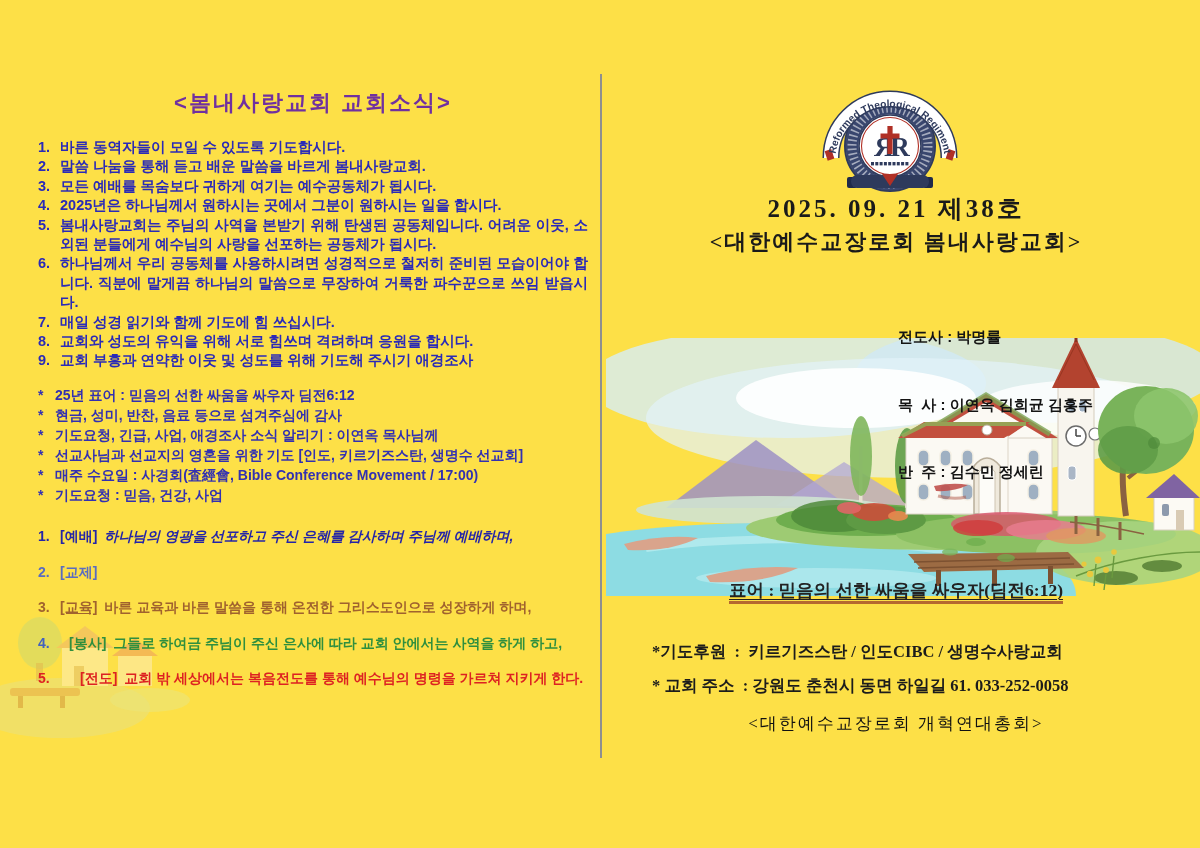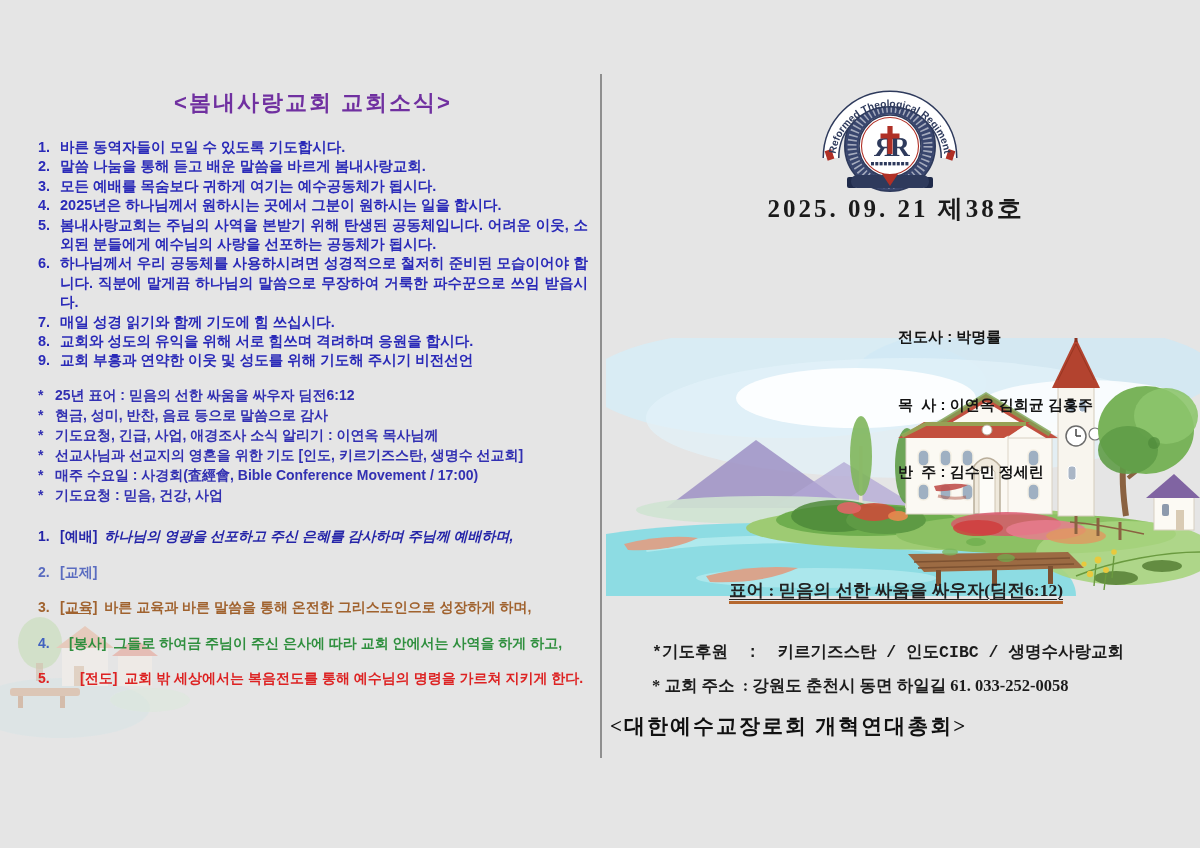--- a/index.html
+++ b/index.html
@@ -1,18 +1,18 @@
 <!DOCTYPE html>
 <html><head>
 <meta charset="utf-8">
 <style>
   * { margin:0; padding:0; box-sizing:border-box; }
   html,body { background:#ffffff; }
   .page {
-    position:relative; width:1200px; height:848px; background:#e5e5e5;
+    position:relative; width:1200px; height:848px; background:#fde047;
     overflow:hidden; font-family:"Liberation Sans", sans-serif;
   }
   .divider { position:absolute; left:600px; top:74px; width:2px; height:684px; background:#8f8f8f; }
 
   
   .left-col { position:absolute; left:38px; top:88px; width:550px; z-index:2; }
   .news-title {
     text-align:center; font-size:22px; font-weight:bold; letter-spacing:2px;
     color:#7030a0; margin-bottom:20px;
   }
@@ -54,25 +54,25 @@
   .motto-line { position:absolute; left:610px; top:578px; width:572px; text-align:center; z-index:3; }
   .motto-line span {
     font-family:"Liberation Serif", serif; font-size:17.5px; font-weight:bold; color:#222222;
     border-bottom:3px solid #b5682f; padding-bottom:1px;
     text-decoration:underline; text-underline-offset:3px; text-decoration-thickness:1px;
   }
   .prayer-line, .address-line {
     position:absolute; left:652px; z-index:3; font-family:"Liberation Serif", serif;
     font-size:16.5px; font-weight:bold; color:#1c1c1c; white-space:pre;
   }
-  .prayer-line { top:641px;font-family:Liberation Mono, monospace; }
+  .prayer-line { top:641px; }
   .address-line { top:675px; }
   .footer-line {
-    position:absolute; left:610px; top:712px; width:572px; z-index:3;
-    font-family:"Liberation Serif", serif; font-size:21px; font-weight:bold;
+    position:absolute; left:610px; top:712px; width:572px; text-align:center; z-index:3;
+    font-family:"Liberation Serif", serif; font-size:17px; font-weight:normal;
     letter-spacing:2px; color:#111111;
   }
 </style>
 </head>
 <body>
 
 <div class="page">
 
   <div class="divider"></div>
 
@@ -122,32 +122,32 @@
       <div class="news-item">
           <span class="num">7.</span>
           <span class="txt">매일 성경 읽기와 함께 기도에 힘 쓰십시다.</span>
         </div>
       <div class="news-item">
           <span class="num">8.</span>
           <span class="txt">교회와 성도의 유익을 위해 서로 힘쓰며 격려하며 응원을 합시다.</span>
         </div>
       <div class="news-item">
           <span class="num">9.</span>
-          <span class="txt">교회 부흥과 연약한 이웃 및 성도를 위해 기도해 주시기 비전선언</span>
+          <span class="txt">교회 부흥과 연약한 이웃 및 성도를 위해 기도해 주시기 애경조사</span>
         </div>
     </div>
 
     <div class="notes">
       <div class="note-item">
           <span class="mark">*</span>
           <span>25년 표어 : 믿음의 선한 싸움을 싸우자 딤전6:12</span>
         </div>
       <div class="note-item">
           <span class="mark">*</span>
-          <span>현금, 성미, 반찬, 음료 등으로 말씀으로 감사</span>
+          <span>현금, 성미, 반찬, 음료 등으로 섬겨주심에 감사</span>
         </div>
       <div class="note-item">
           <span class="mark">*</span>
           <span>기도요청, 긴급, 사업, 애경조사 소식 알리기 : 이연옥 목사님께</span>
         </div>
       <div class="note-item">
           <span class="mark">*</span>
           <span>선교사님과 선교지의 영혼을 위한 기도 [인도, 키르기즈스탄, 생명수 선교회]</span>
         </div>
       <div class="note-item">
@@ -226,20 +226,21 @@
       <defs>
         <path id="arcpath" d="M 22,88 A 55,55 0 0 1 132,88"></path>
       </defs>
       <text font-family="Liberation Sans, sans-serif" font-size="10.2" font-weight="bold" fill="#2e3a5c">
         <textPath href="#arcpath" startOffset="50%" text-anchor="middle">Reformed Theological Regiment</textPath>
       </text>
     </svg>
   </div>
 
   <div class="issue-line">2025. 09. 21 제38호</div>
+  <div class="church-title">&lt;대한예수교장로회 봄내사랑교회&gt;</div>
 
   <div class="staff">
     <div>전도사 : 박명률</div>
     <div>목  사 : 이연옥 김희균 김홍주</div>
     <div>반  주 : 김수민 정세린</div>
   </div>
 
   <svg class="illustration" width="594" height="258" viewBox="0 0 594 258">
 
     <ellipse cx="180" cy="45" rx="200" ry="55" fill="#d6edf7" opacity="0.8"></ellipse>

